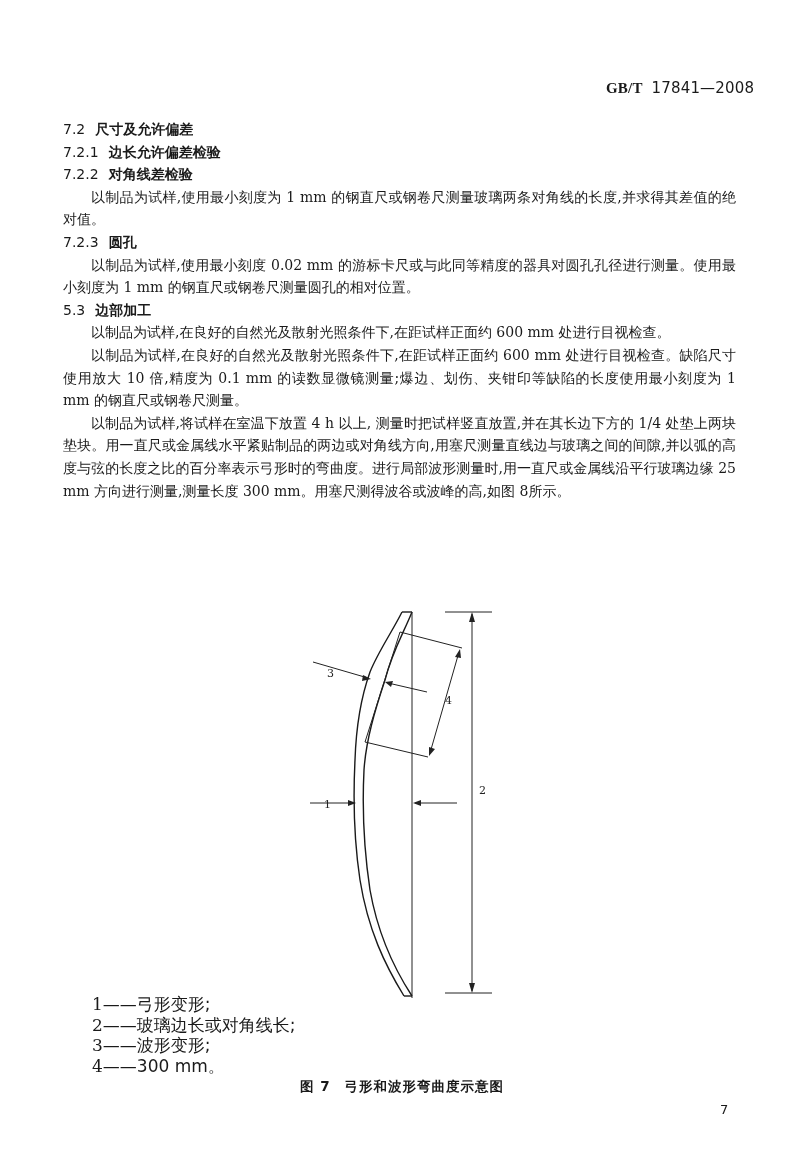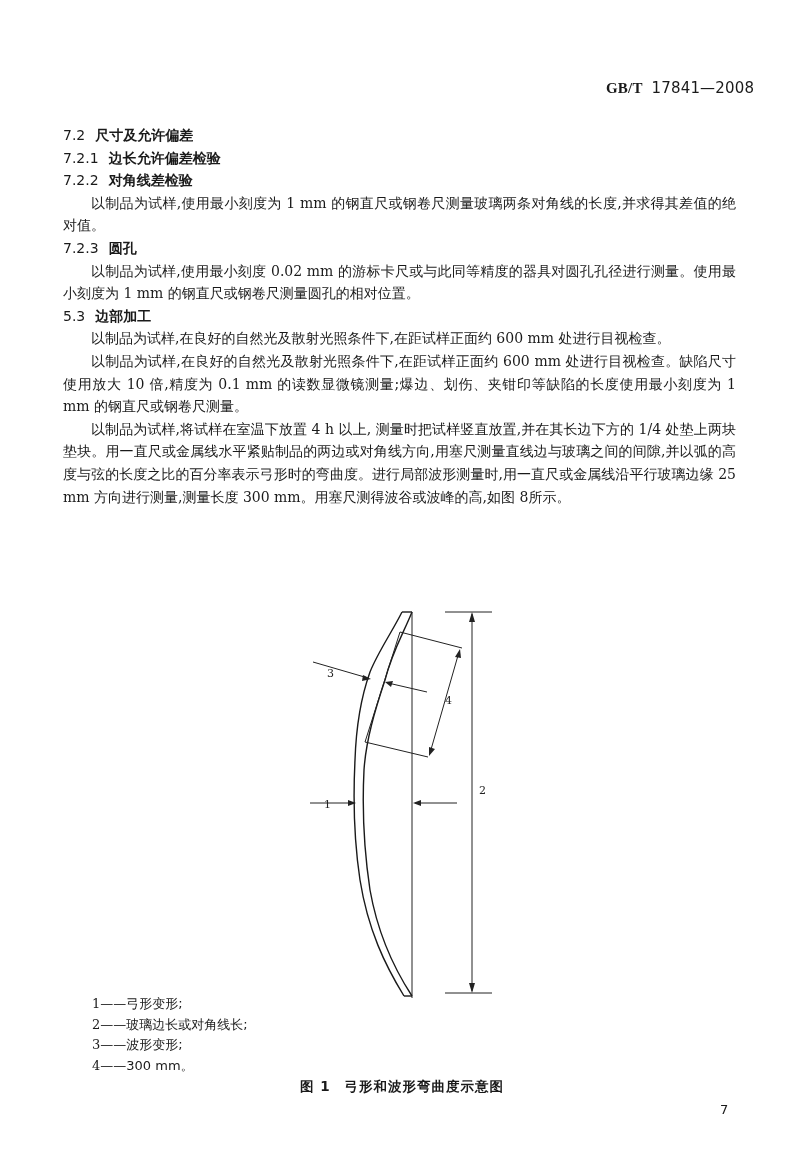--- a/index.html
+++ b/index.html
@@ -10,29 +10,29 @@
   }
   .std-code {
     position: absolute; left: 606px; top: 79px;
     font-family: "Liberation Sans", "DejaVu Sans", sans-serif;
     font-size: 15px; font-weight: bold; letter-spacing: 0.2px; text-align: center;
   }
   .std-code .gb { font-family: "Liberation Serif", serif; font-weight: bold; }
   .std-code .num { font-weight: normal; font-family: "DejaVu Sans", sans-serif; }
   .content {
     position: absolute; left: 63px; top: 118px; width: 673px;
-    font-size: 14px; line-height: 22.6px; margin-top: 6px;
+    font-size: 14px; line-height: 22.6px;
   }
   .h { font-weight: bold; font-family: "DejaVu Sans", sans-serif; font-size: 14px; }
   .h .no { font-weight: normal; margin-right: 10px; }
   .p { text-indent: 28px; text-align: justify; }
   .fig { position: absolute; left: 0; top: 0; width: 800px; height: 1157px; pointer-events: none; }
   .legend {
     position: absolute; left: 92px; top: 994px;
-    font-size: 13px; line-height: 20.5px;
+    font-size: 17px; line-height: 20.5px;
     font-family: "DejaVu Sans", sans-serif;
   }
   .legend .k { font-family: "DejaVu Serif", serif; }
   .caption {
     position: absolute; left: 300px; top: 1078px;
     font-size: 13.5px; font-weight: bold;
     font-family: "DejaVu Sans", sans-serif; letter-spacing: 1px;
   }
   .caption .fn { margin-right: 14px; }
   .page-no {
@@ -115,16 +115,16 @@
 </svg>
 
 <div class="legend">
   <div><span class="k">1</span><span>——</span><span>弓形变形;</span></div>
   <div><span class="k">2</span><span>——</span><span>玻璃边长或对角线长;</span></div>
   <div><span class="k">3</span><span>——</span><span>波形变形;</span></div>
   <div><span class="k">4</span><span>——</span><span>300 mm。</span></div>
 </div>
 
 <div class="caption">
-  <span class="fn">图 1</span><span>弓形和波形弯曲度示意图</span>
+  <span class="fn">图 7</span><span>弓形和波形弯曲度示意图</span>
 </div>
 
 <div class="page-no">7</div>
 
 </body></html>

